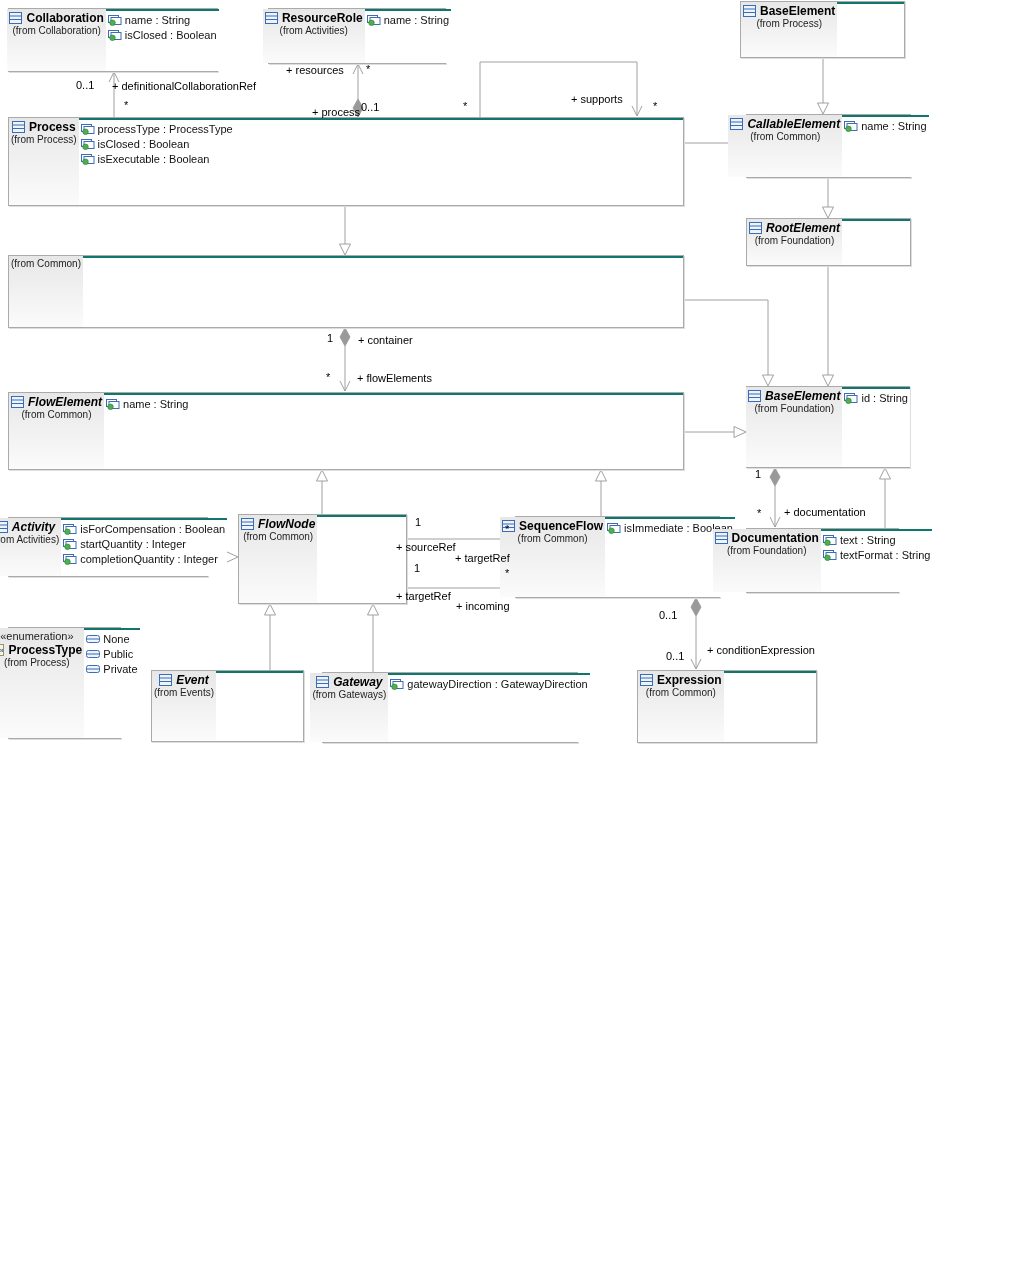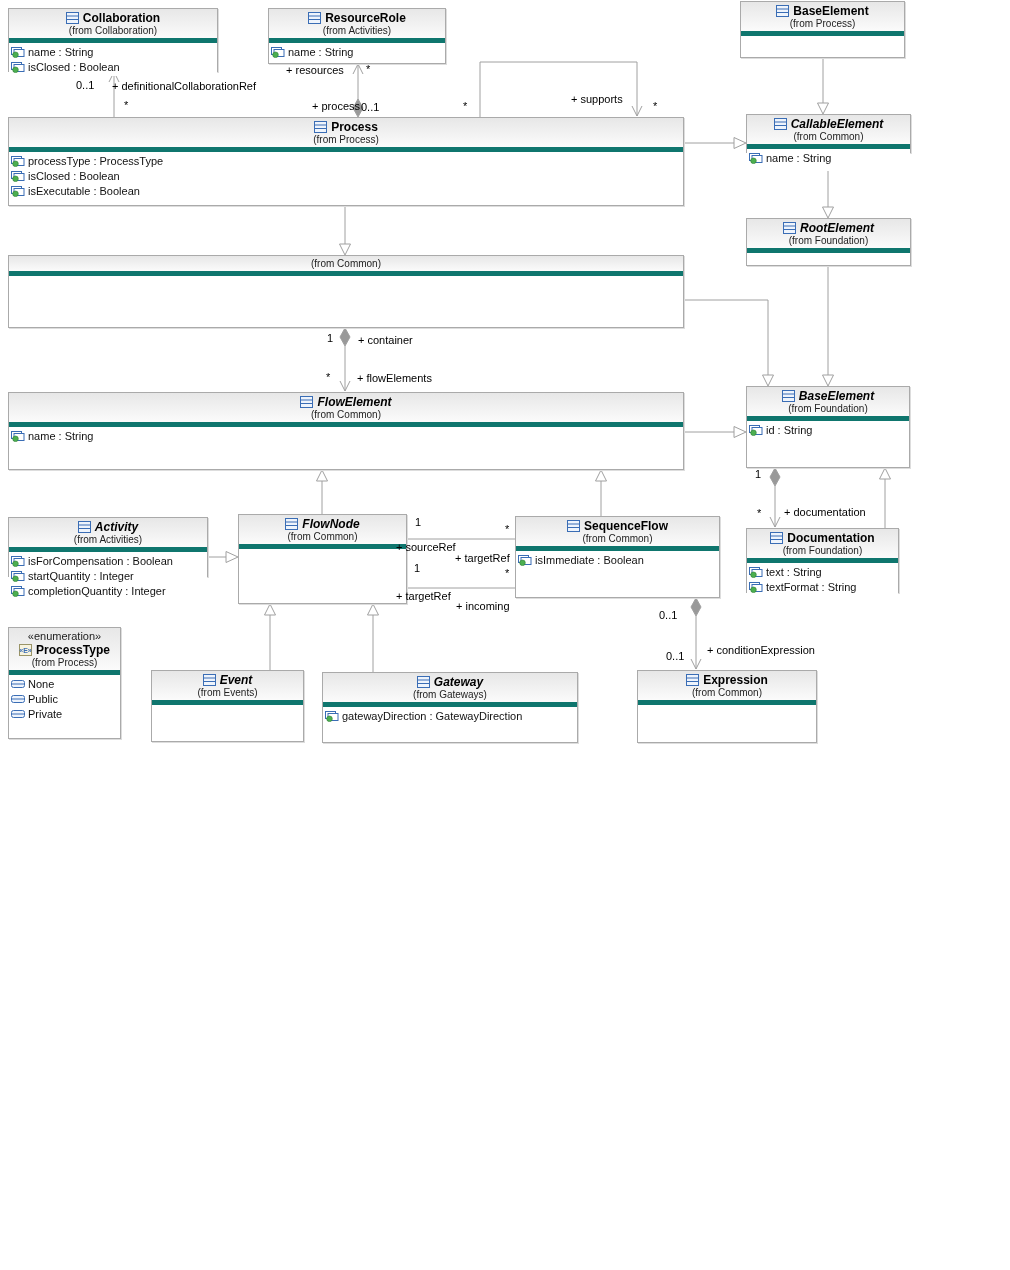--- a/index.html
+++ b/index.html
@@ -1,27 +1,27 @@
 <!DOCTYPE html>
 <html><head>
 <meta charset="utf-8">
 <style>
   html,body{margin:0;padding:0;background:#fff;}
   #canvas{position:relative;width:1010px;height:1270px;background:#fff;overflow:hidden;
           font-family:"Liberation Sans","DejaVu Sans",sans-serif;}
   #wires{position:absolute;left:0;top:0;z-index:1;}
-  .cls{position:absolute;z-index:2;display:flex;flex-direction:column;
-       background:#fff;border:1px solid #aaa;box-shadow:1px 1px 0 #ddd;box-sizing:border-box;}
+  .cls{position:absolute;z-index:2;display:flex;
+       background:#fff;border:1px solid #aaa;box-shadow:1px 1px 0 #ddd;box-sizing:border-box;justify-content:center;}
   .cls-head{background:linear-gradient(#e7e7e7,#fbfbfb);padding:2px 2px 1px 2px;text-align:center;}
   .cls-title{display:flex;align-items:center;justify-content:center;gap:4px;
              font-size:12px;font-weight:bold;color:#000;line-height:14px;white-space:nowrap;}
   .abstract .cls-title .cls-name{font-style:italic;}
   .cls-from{font-size:10px;color:#222;line-height:12px;white-space:nowrap;}
   .cls-stereo{font-size:11px;color:#222;line-height:13px;}
-  .cls-attrs{flex:1;border-top:5px solid #0f766e;background:#fff;padding:2px 2px 1px 2px;text-align:left;}
+  .cls-attrs{flex:1;border-top:2px solid #0f766e;background:#fff;padding:2px 2px 1px 2px;text-align:left;}
   .attr-row{display:flex;align-items:center;gap:3px;font-size:11px;color:#111;
             line-height:15px;white-space:nowrap;}
   .icon{display:inline-flex;flex:0 0 auto;}
   .elabel{position:absolute;z-index:3;font-size:11px;color:#000;white-space:nowrap;line-height:13px;}
 </style>
 </head>
 <body>
 
 <div id="canvas">
 
@@ -242,21 +242,21 @@
               <rect x="0.5" y="0.5" width="10" height="7" fill="#fff" stroke="#3a6db5"></rect>
               <rect x="3" y="2.5" width="10" height="7" fill="#fff" stroke="#3a6db5"></rect>
               <circle cx="4.5" cy="7.8" r="2.8" fill="#4caf50" stroke="#2e7d32" stroke-width="0.6"></circle>
             </svg>
           </span>
           <span>isExecutable : Boolean</span>
         </div>
   </div>
 </div>
 
-<div class="cls abstract" style="left:746px;top:114px;width:165px;height:39px">
+<div class="cls abstract" style="left:746px;top:114px;width:165px;height:64px">
   <div class="cls-head">
         <div class="cls-title">
           <span class="icon">
             <svg width="13" height="12">
               <rect x="0.5" y="0.5" width="12" height="11" fill="#eef4fc" stroke="#3a6db5"></rect>
               <line x1="0.5" y1="4" x2="12.5" y2="4" stroke="#3a6db5"></line>
               <line x1="0.5" y1="7.5" x2="12.5" y2="7.5" stroke="#3a6db5"></line>
             </svg>
           </span>
           <span class="cls-name">CallableElement</span>
@@ -594,21 +594,21 @@
       </div>
   <div class="cls-attrs"></div>
 </div>
 
 <span class="elabel" style="left:76px;top:79px">0..1</span>
 <span class="elabel" style="left:112px;top:80px">+ definitionalCollaborationRef</span>
 <span class="elabel" style="left:124px;top:99px">*</span>
 
 <span class="elabel" style="left:286px;top:64px">+ resources</span>
 <span class="elabel" style="left:366px;top:63px">*</span>
-<span class="elabel" style="left:312px;top:100px">+ process</span>
+<span class="elabel" style="left:312px;top:106px">+ process</span>
 <span class="elabel" style="left:361px;top:101px">0..1</span>
 
 <span class="elabel" style="left:463px;top:100px">*</span>
 <span class="elabel" style="left:571px;top:93px">+ supports</span>
 <span class="elabel" style="left:653px;top:100px">*</span>
 
 <span class="elabel" style="left:327px;top:332px">1</span>
 <span class="elabel" style="left:358px;top:334px">+ container</span>
 <span class="elabel" style="left:326px;top:371px">*</span>
 <span class="elabel" style="left:357px;top:372px">+ flowElements</span>

